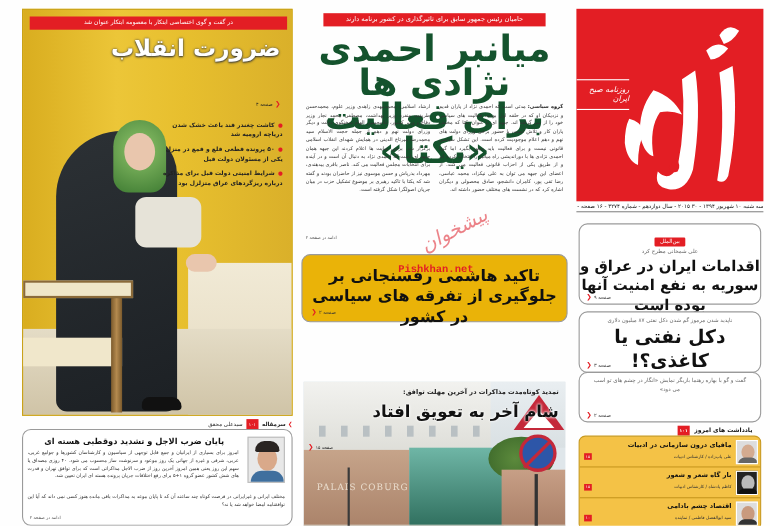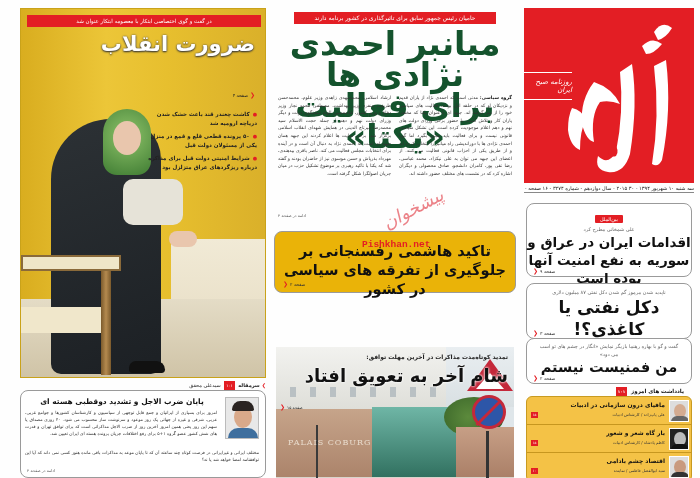--- a/index.html
+++ b/index.html
@@ -70,21 +70,21 @@
   .photo-hotel .tree { position:absolute; left:168px; top:50px; width:60px; height:40px; background: radial-gradient(circle at 40% 50%, #5c8a3c, #2f5a23); border-radius: 50%; }
   .photo-hotel .street { position:absolute; left:0; top:130px; width:100%; height:6px; background:#d8d4cb; }
   .photo-hotel .sign-label { position:absolute; left:12px; top:91px; font-family: "DejaVu Serif", serif; font-size: 8px; color:#e9dccd; letter-spacing: 1px; direction: ltr; white-space: nowrap; }
   .photo-hotel .tri { position:absolute; left:191px; top:12px; width:0; height:0; border-left:23px solid transparent; border-right:23px solid transparent; border-bottom:32px solid #c4283a; }
   .photo-hotel .tri-in { position:absolute; left:200px; top:26px; width:0; height:0; border-left:14px solid transparent; border-right:14px solid transparent; border-bottom:16px solid #fff; }
   .photo-hotel .circle-sign { position:absolute; left:196px; top:48px; width:34px; height:34px; border-radius:50%; background:#2d56a8; border:3px solid #c4283a; }
   .photo-hotel .circle-sign::before { content:""; position:absolute; left:12px; top:-2px; width:3px; height:34px; background:#c4283a; transform: rotate(45deg); }
   .photo-hotel .pole { position:absolute; left:210px; top:84px; width:3px; height:52px; background:#333; }
   .photo-hotel .pole2 { position:absolute; left:40px; top:78px; width:2px; height:58px; background:#3a3a3a; }
   .photo-hotel .kicker { position:absolute; right:6px; top:6px; font-size: 6px; color:#222; font-weight:bold; white-space:nowrap; }
-  .photo-hotel .headline { position:absolute; right:6px; top:18px; font-size: 18px; font-weight: 900; color:#111; white-space: nowrap; text-shadow: 0 0 3px #fff, 0 0 2px #fff; margin-left: 28px; }
+  .photo-hotel .headline { position:absolute; right:6px; top:18px; font-size: 15px; font-weight: 900; color:#111; white-space: nowrap; text-shadow: 0 0 3px #fff, 0 0 2px #fff; margin-left: 28px; }
   .photo-hotel .page-ref { position:absolute; left:4px; top:56px; font-size:4px; color:#222; }
   .photo-hotel .page-ref::after { content:"❮"; color:#e31e24; font-size:6px; margin-right:2px; }
 
   
   .col-left { position: absolute; left: 20px; top: 8px; width: 270px; height: 470px; }
   .feature { position: absolute; left: 0; top: 0; width: 246px; height: 370px; background: #e9c12d; overflow: hidden; border: 1px solid #c9a21a; }
   .feature .bg-curtain { position:absolute; left:0; top:0; width:100%; height:100%; background: linear-gradient(90deg, #d9ad1f 0%, #ecc638 35%, #e7bf2e 60%, #dab02a 100%); }
   .feature .floor { position:absolute; left:0; top:290px; width:100%; height:80px; background: linear-gradient(#e4dcc6,#cfc3a6); }
   .feature .wall-w { position:absolute; left:150px; top:230px; width:96px; height:140px; background: linear-gradient(#f1ead6,#e3d8bd); }
   .feature .chador { position:absolute; left:30px; top:110px; width:110px; height:255px; background: linear-gradient(160deg,#2c3135,#1c2024); border-radius: 60px 40px 10px 10px; }
@@ -150,21 +150,20 @@
     </div>
 
     <div class="box box2">
       <div class="kicker" style="margin-top:4px;">ناپدید شدن مرموز گم شدن دکل نفتی ۸۷ میلیون دلاری</div>
       <div class="headline">دکل نفتی یا کاغذی؟!</div>
       <div class="page-ref">صفحه ۳</div>
     </div>
 
     <div class="box box3">
       <div class="kicker" style="margin-top:3px; padding:0 12px;">گفت و گو با بهاره رهنما بازیگر نمایش «انگار در چشم های تو اسب می دود»</div>
-      <div class="headline">من فمنیست نیستم</div>
       <div class="page-ref">صفحه ۲</div>
     </div>
 
     <div class="notes-title">
       <span>یادداشت های امروز</span>
       <span class="badge">۱۰۱</span>
     </div>
     <div class="notes">
       <div class="note" style="top:0;">
         <div class="thumb">

